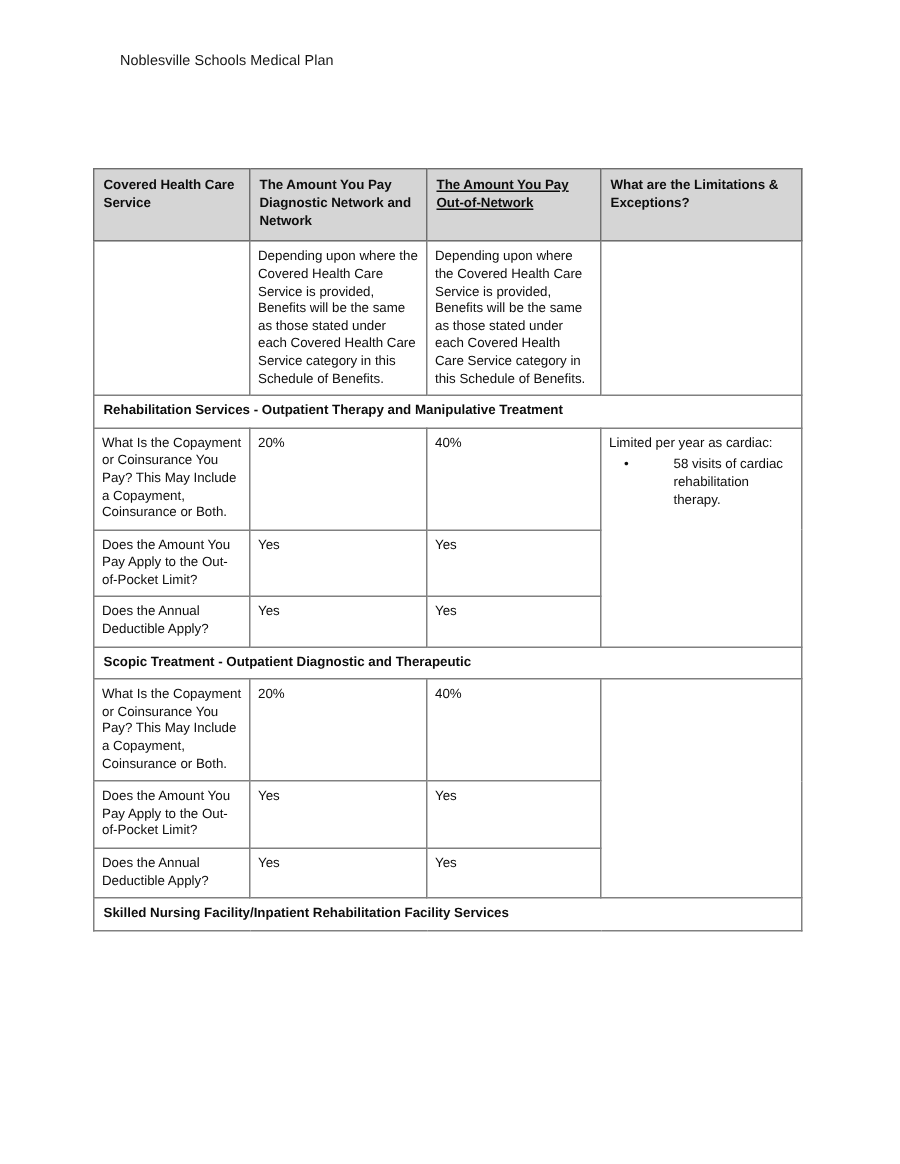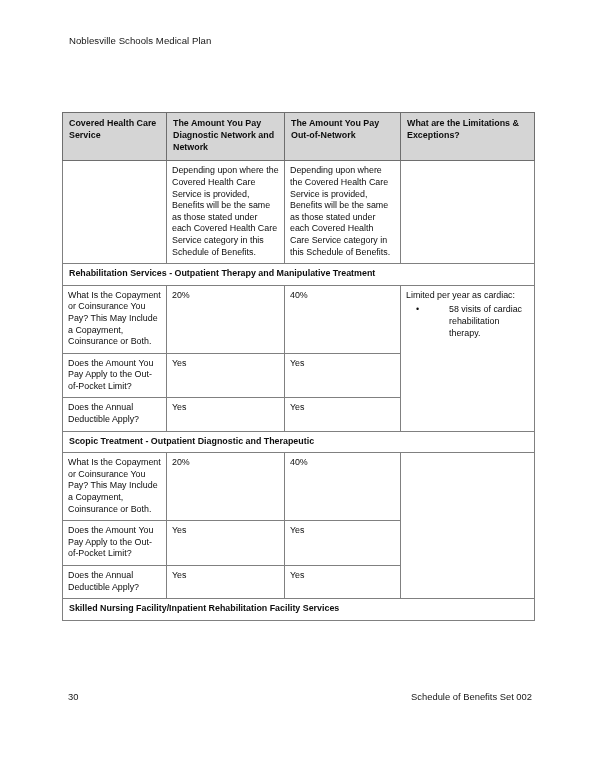--- a/index.html
+++ b/index.html
@@ -17,21 +17,21 @@
 
   .page {
     position: relative;
     width: 600px;
     height: 776px;
     box-sizing: border-box;
   }
 
   .doc-header {
     position: absolute;
-    left: 69px;
+    left: 80px;
     top: 34px;
     font-size: 9.6px;
     line-height: 13px;
     color: #161616;
     letter-spacing: 0.05px;
   }
 
   .table-wrap {
     position: absolute;
     left: 62px;
@@ -66,21 +66,21 @@
     border-color: #6e6e6e;
   }
 
   td.col1 { width: 104px; }
   td.col2 { width: 118px; }
   td.col3 { width: 107px; }
   td.col4 { width: 134px; }
 
   th.col1 { width: 104px; }
   th.col2 { width: 118px; }
-  th.col3 { width: 116px; }
+  th.col3 { width: 116px; text-decoration: underline; }
   th.col4 { width: 134px; }
 
   .italic { }
 
   tr.section-row td {
     font-weight: bold;
     padding: 4px 5px 5px 6px;
     font-size: 8.9px;
   }
 
@@ -220,18 +220,14 @@
         </tr>
 
         <tr class="section-row">
           <td colspan="4">Skilled Nursing Facility/Inpatient Rehabilitation Facility Services</td>
         </tr>
 
       </tbody>
     </table>
   </div>
 
-  <div class="footer">
-    <span class="page-num">30</span>
-    <span class="footer-right">Schedule of Benefits Set 002</span>
-  </div>
 
 </div>
 
 </body></html>

